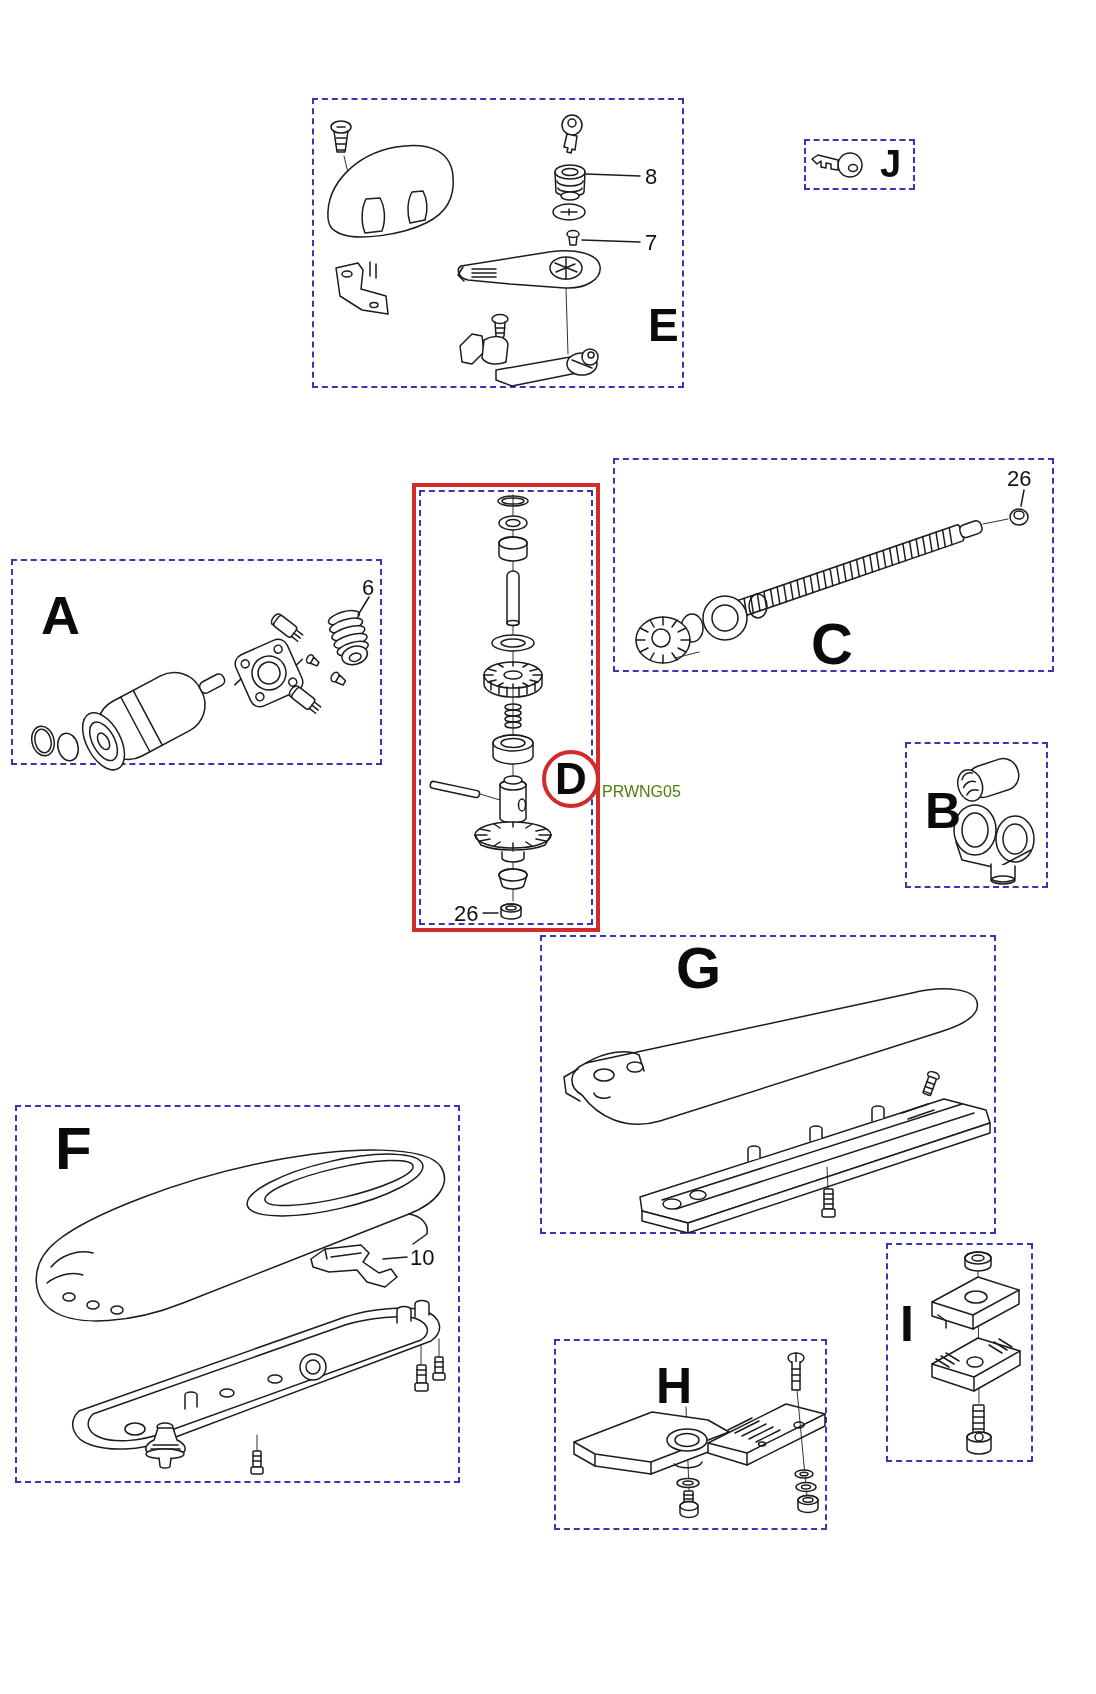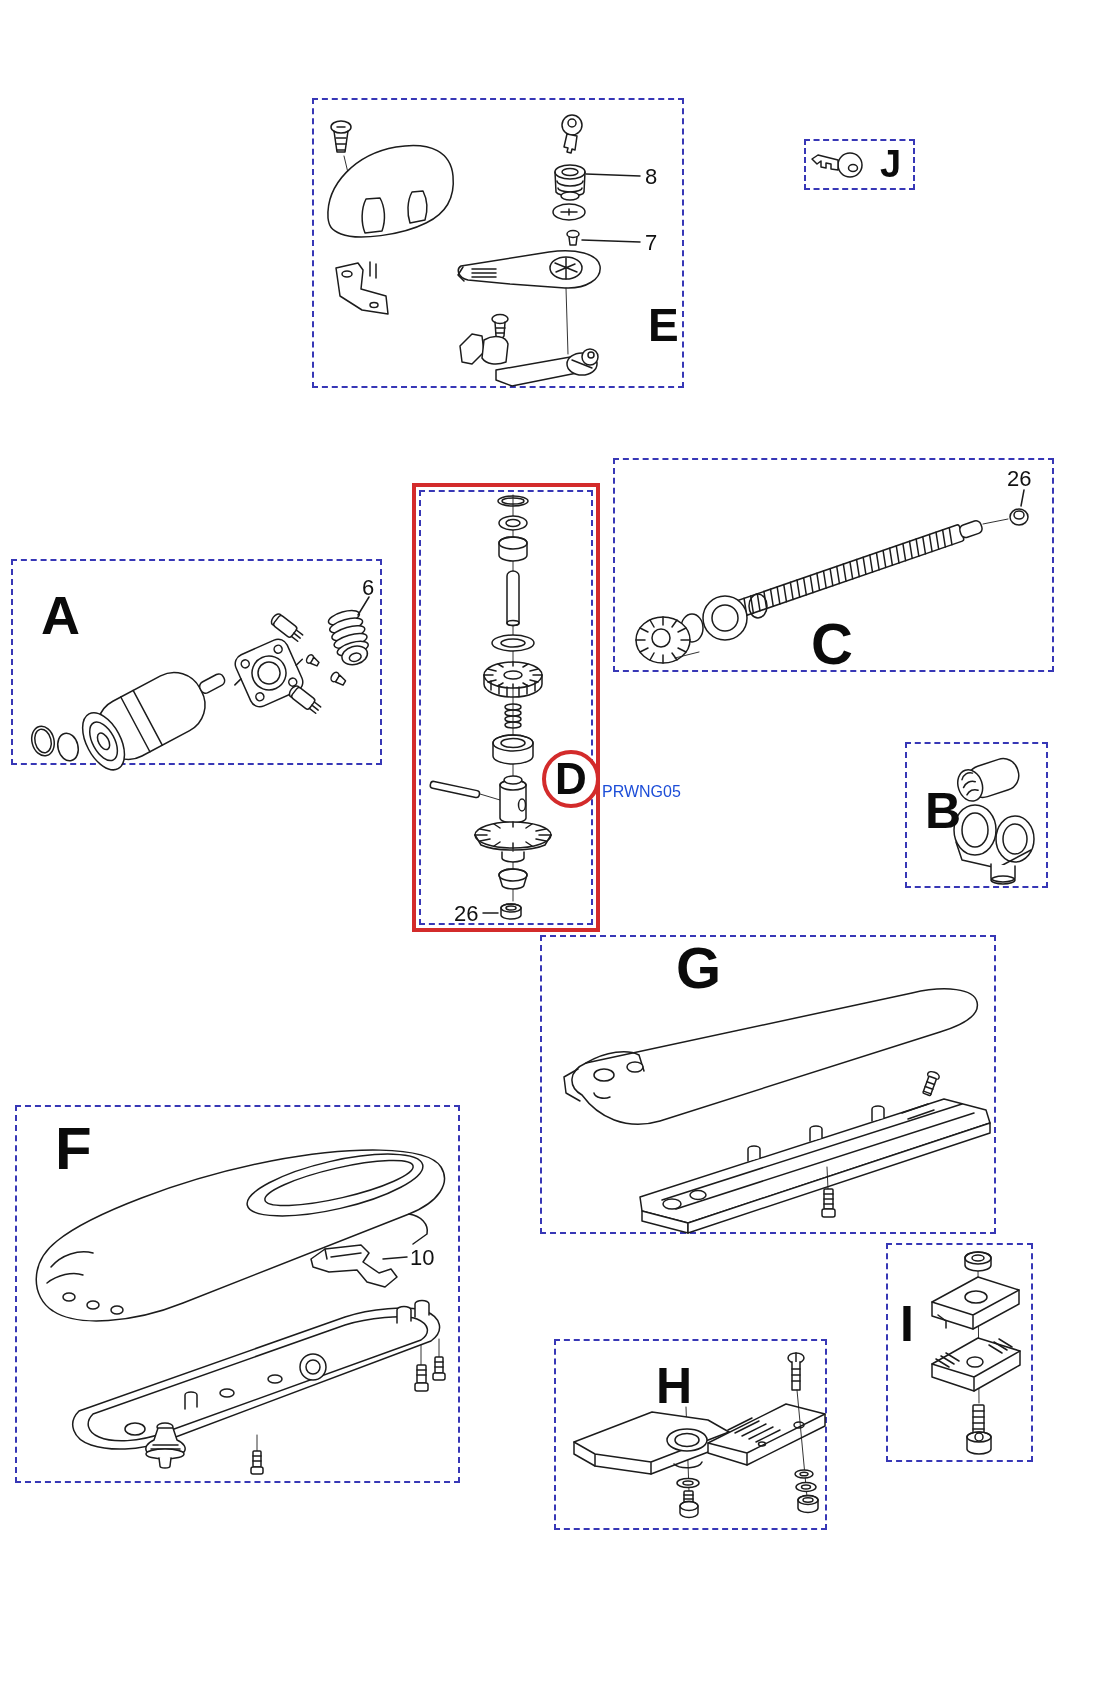--- a/index.html
+++ b/index.html
@@ -8,21 +8,21 @@
   *{margin:0;padding:0;box-sizing:border-box;}
   body{background:#ffffff;font-family:"Liberation Sans",sans-serif;}
   #stage{position:relative;width:1096px;height:1694px;background:var(--bg);overflow:hidden;}
   .sbox{position:absolute;border:2px dashed var(--border);}
   .redbox{position:absolute;border:4px solid var(--highlight);background:#fff;}
   .inner-dash{position:absolute;inset:3px;border:2px dashed var(--border);}
   .letter{position:absolute;font-weight:bold;color:#0b0b0b;line-height:1;}
   .dcircle{position:absolute;width:58px;height:58px;border:4px solid var(--highlight);
     border-radius:50%;background:#fff;display:flex;align-items:center;justify-content:center;
     font-weight:bold;font-size:44px;color:#0b0b0b;z-index:6;}
-  .partcode{position:absolute;font-size:16px;color:#1d4ed8;z-index:6;}
+  .partcode{position:absolute;font-size:16px;color:#4d7c0f;z-index:6;}
   svg{position:absolute;left:0;top:0;overflow:visible;}
   .art *{stroke:var(--ink);fill:#fff;stroke-width:1.5;stroke-linejoin:round;stroke-linecap:round;}
   .art .nf{fill:none;}
   .art .thin{fill:none;stroke-width:0.9;}
   .art text{stroke:none;fill:#111;font-family:"Liberation Sans",sans-serif;font-size:22px;font-weight:400;}
 </style>
 </head>
 <body>
 
 <div id="stage">

